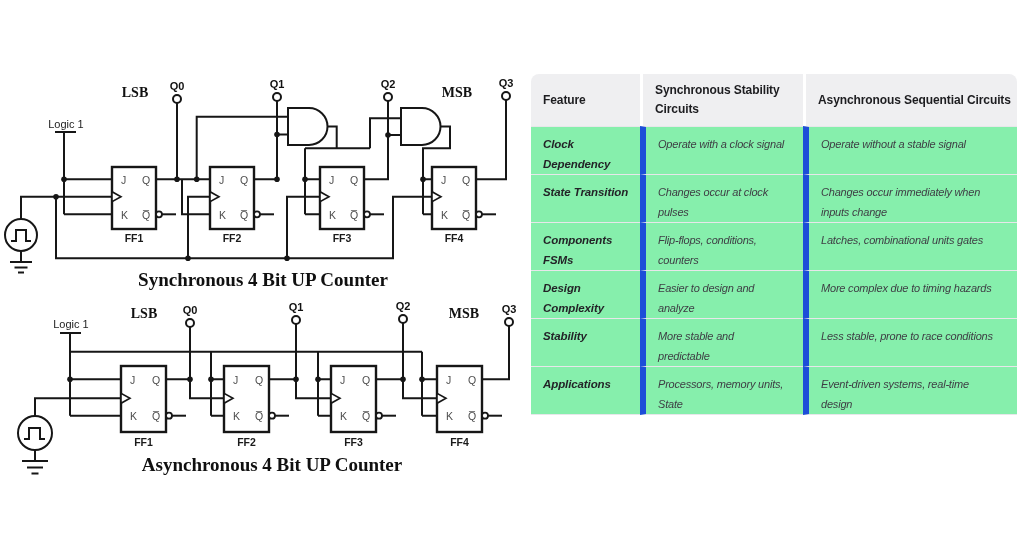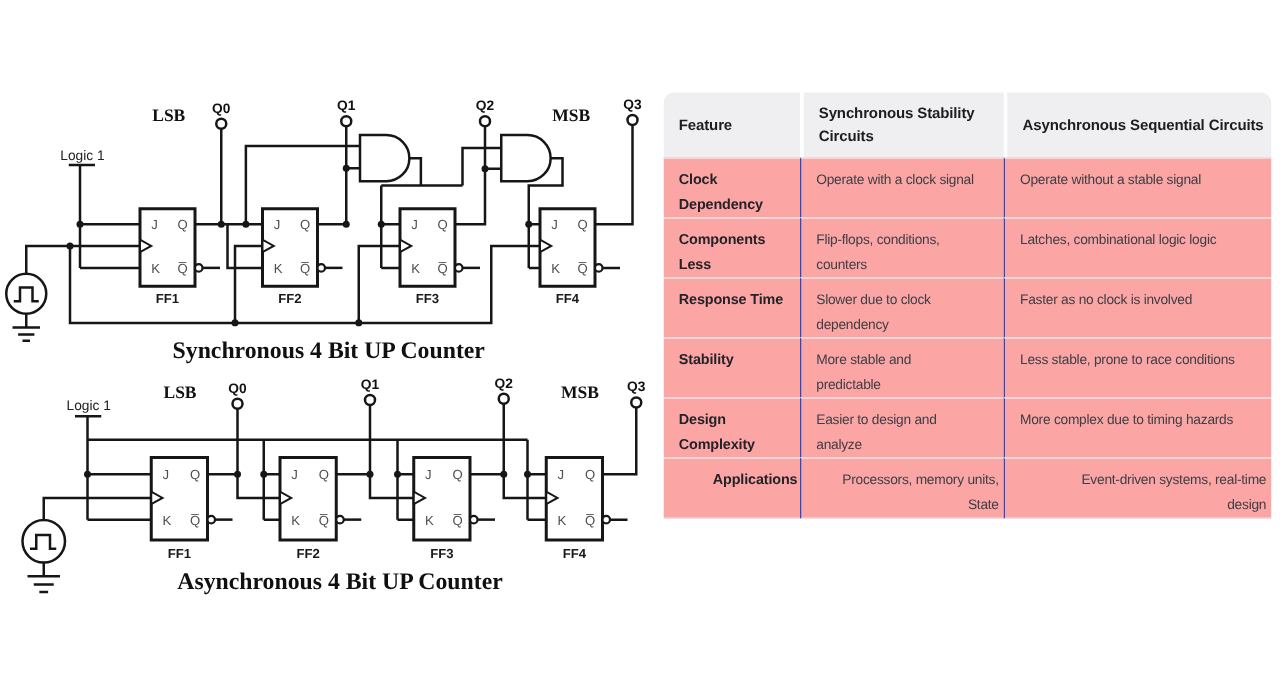--- a/index.html
+++ b/index.html
@@ -32,24 +32,24 @@
     font-size:12px; font-weight:700; color:#1d1d20; letter-spacing:-0.1px;
     padding:2px 4px 2px 12px; white-space:pre-line; line-height:19px;
   }
   table.cmp th + th { border-left:3px solid #ffffff; }
   table.cmp th:first-child { border-top-left-radius:8px; }
   table.cmp th:last-child  { border-top-right-radius:8px; white-space:nowrap; }
   table.cmp td {
     height:47px; vertical-align:top; box-sizing:border-box;
     padding:7px 4px 0 12px; font-size:11px; line-height:20px;
     color:#3e3e44; letter-spacing:-0.2px; white-space:pre-line;
-    border-top:1px solid #e7e7ea; background:#fca5a5;
+    border-top:1px solid #e7e7ea; background:#86efac;font-style:italic;
   }
-  table.cmp td + td { border-left:1px solid #1d4ed8; }
-  table.cmp tr:last-child td { border-bottom:1px solid #e7e7ea;text-align:right; }
+  table.cmp td + td { border-left:6px solid #1d4ed8; }
+  table.cmp tr:last-child td { border-bottom:1px solid #e7e7ea; }
   table.cmp td.feat { font-weight:700; font-size:11.5px; color:#232327; padding-right:2px; letter-spacing:-0.1px; }
 </style>
 </head>
 <body>
 
 <svg id="circuits" width="530" height="540" viewBox="0 0 530 540">
 
   <g>
 
     <g>
@@ -261,46 +261,47 @@
     </tr>
   </thead>
   <tbody>
     <tr>
       <td class="feat">Clock
 Dependency</td>
       <td>Operate with a clock signal</td>
       <td>Operate without a stable signal</td>
     </tr>
     <tr>
+      <td class="feat">State Transition</td>
+      <td>Changes occur at clock
+pulses</td>
+      <td>Changes occur immediately when
+inputs change</td>
+    </tr>
+    <tr>
       <td class="feat">Components
-Less</td>
+FSMs</td>
       <td>Flip-flops, conditions,
 counters</td>
-      <td>Latches, combinational logic logic</td>
-    </tr>
-    <tr>
-      <td class="feat">Response Time</td>
-      <td>Slower due to clock
-dependency</td>
-      <td>Faster as no clock is involved</td>
-    </tr>
-    <tr>
-      <td class="feat">Stability</td>
-      <td>More stable and
-predictable</td>
-      <td>Less stable, prone to race conditions</td>
+      <td>Latches, combinational units gates</td>
     </tr>
     <tr>
       <td class="feat">Design
 Complexity</td>
       <td>Easier to design and
 analyze</td>
       <td>More complex due to timing hazards</td>
     </tr>
     <tr>
+      <td class="feat">Stability</td>
+      <td>More stable and
+predictable</td>
+      <td>Less stable, prone to race conditions</td>
+    </tr>
+    <tr>
       <td class="feat">Applications</td>
       <td>Processors, memory units,
 State</td>
       <td>Event-driven systems, real-time
 design</td>
     </tr>
   </tbody>
 </table>
 
 </body></html>

